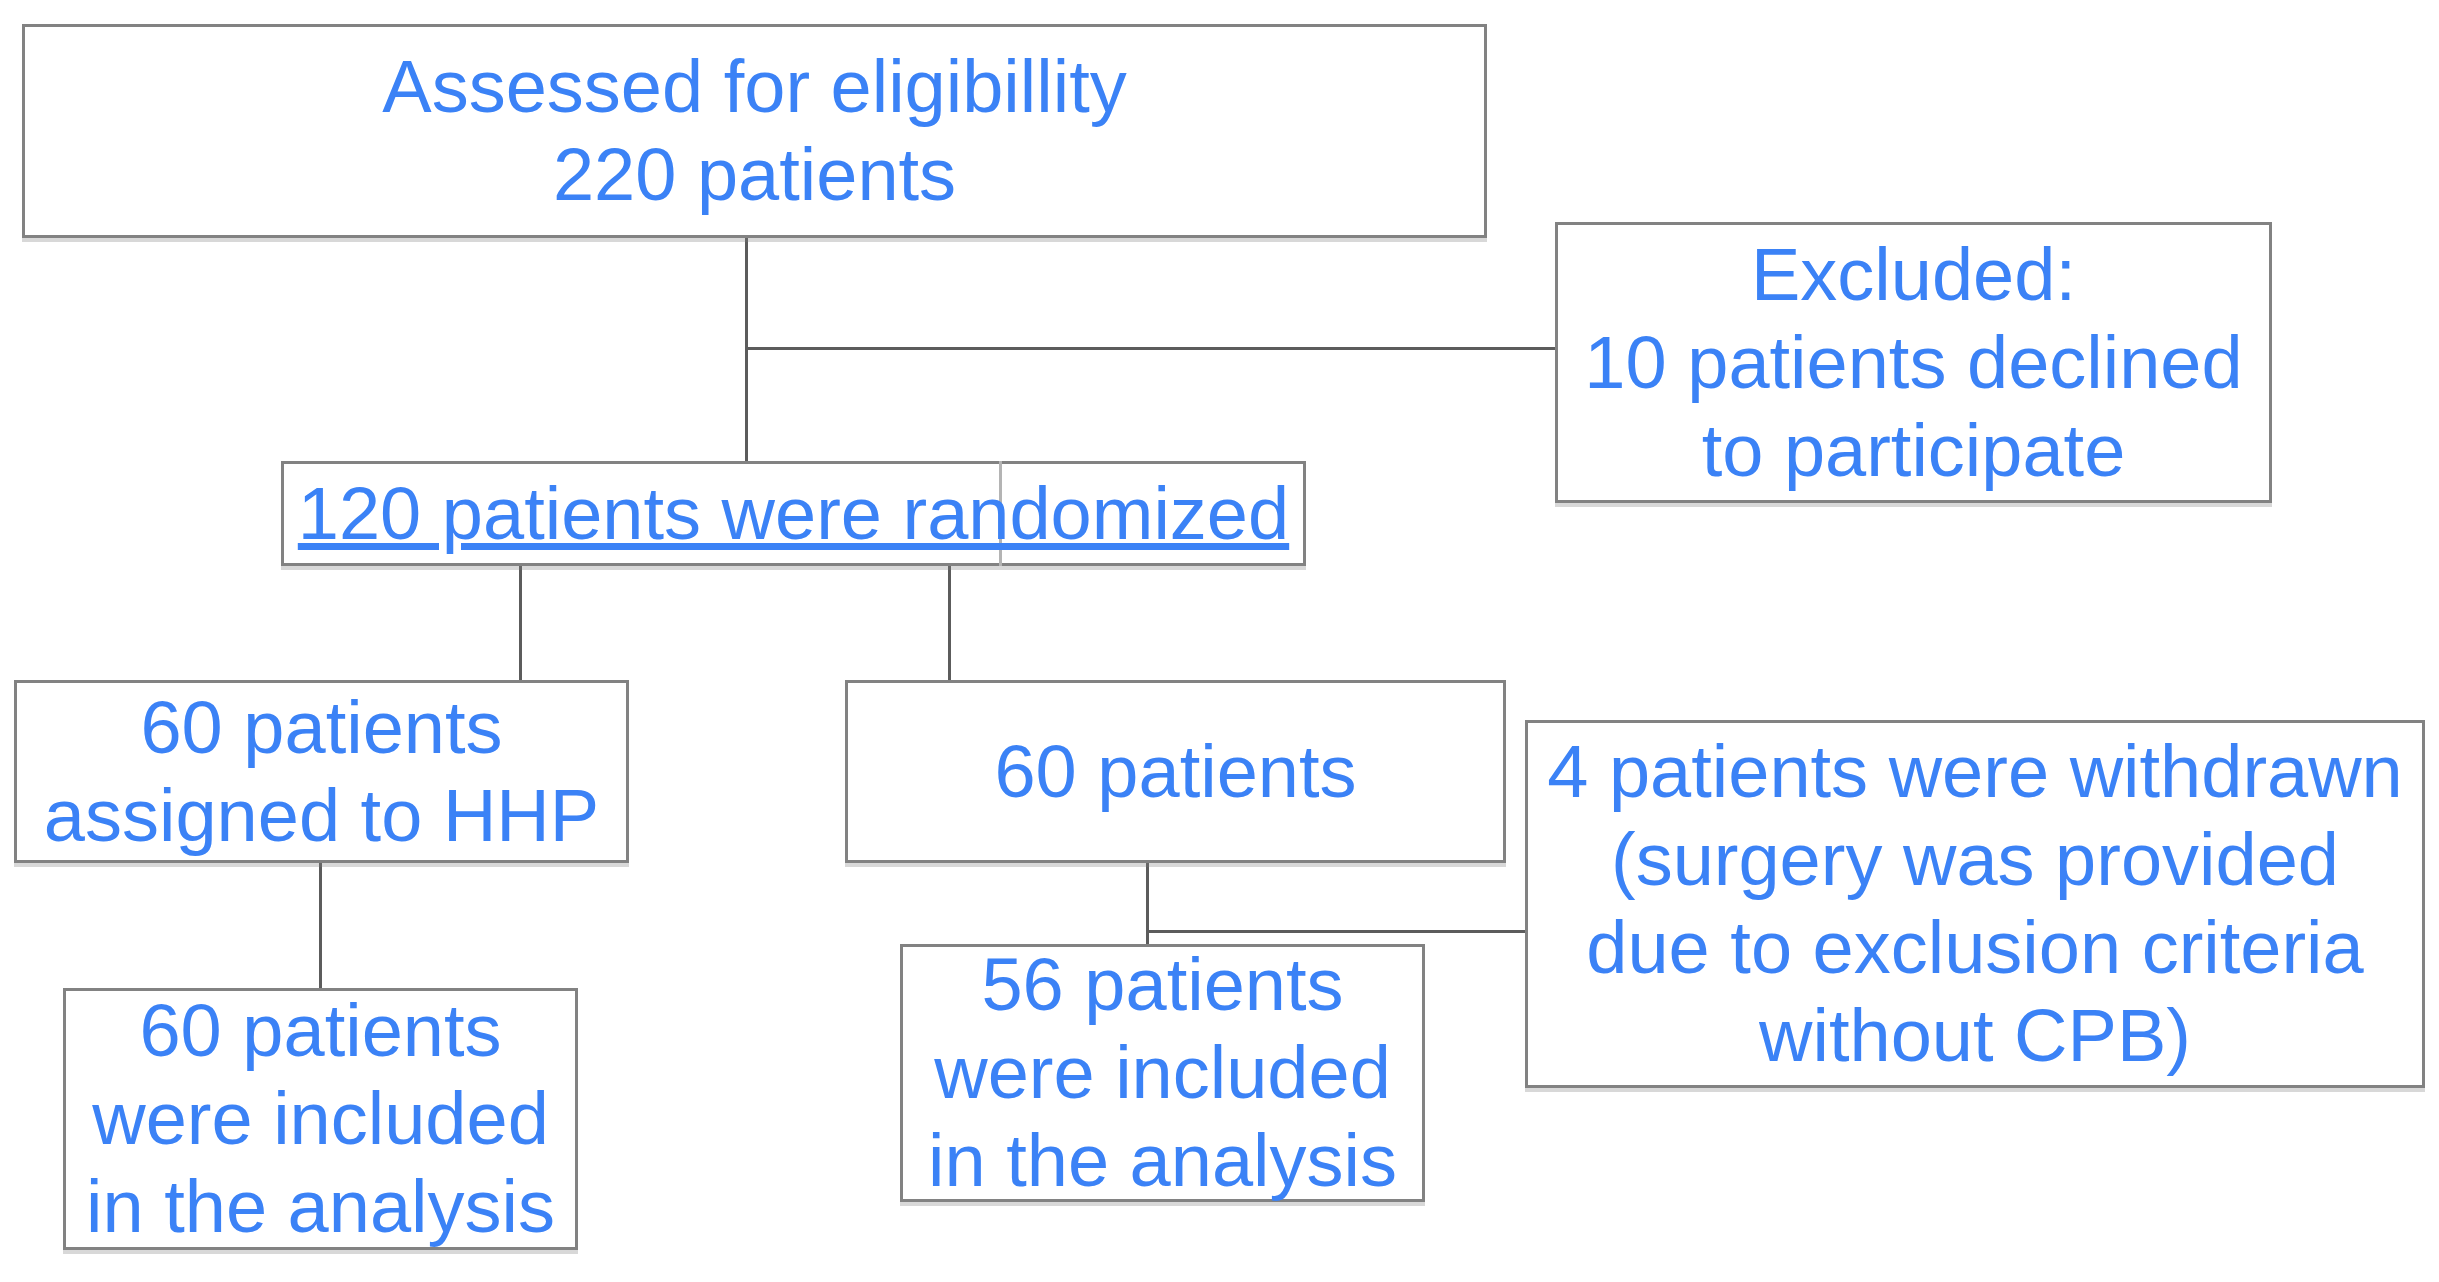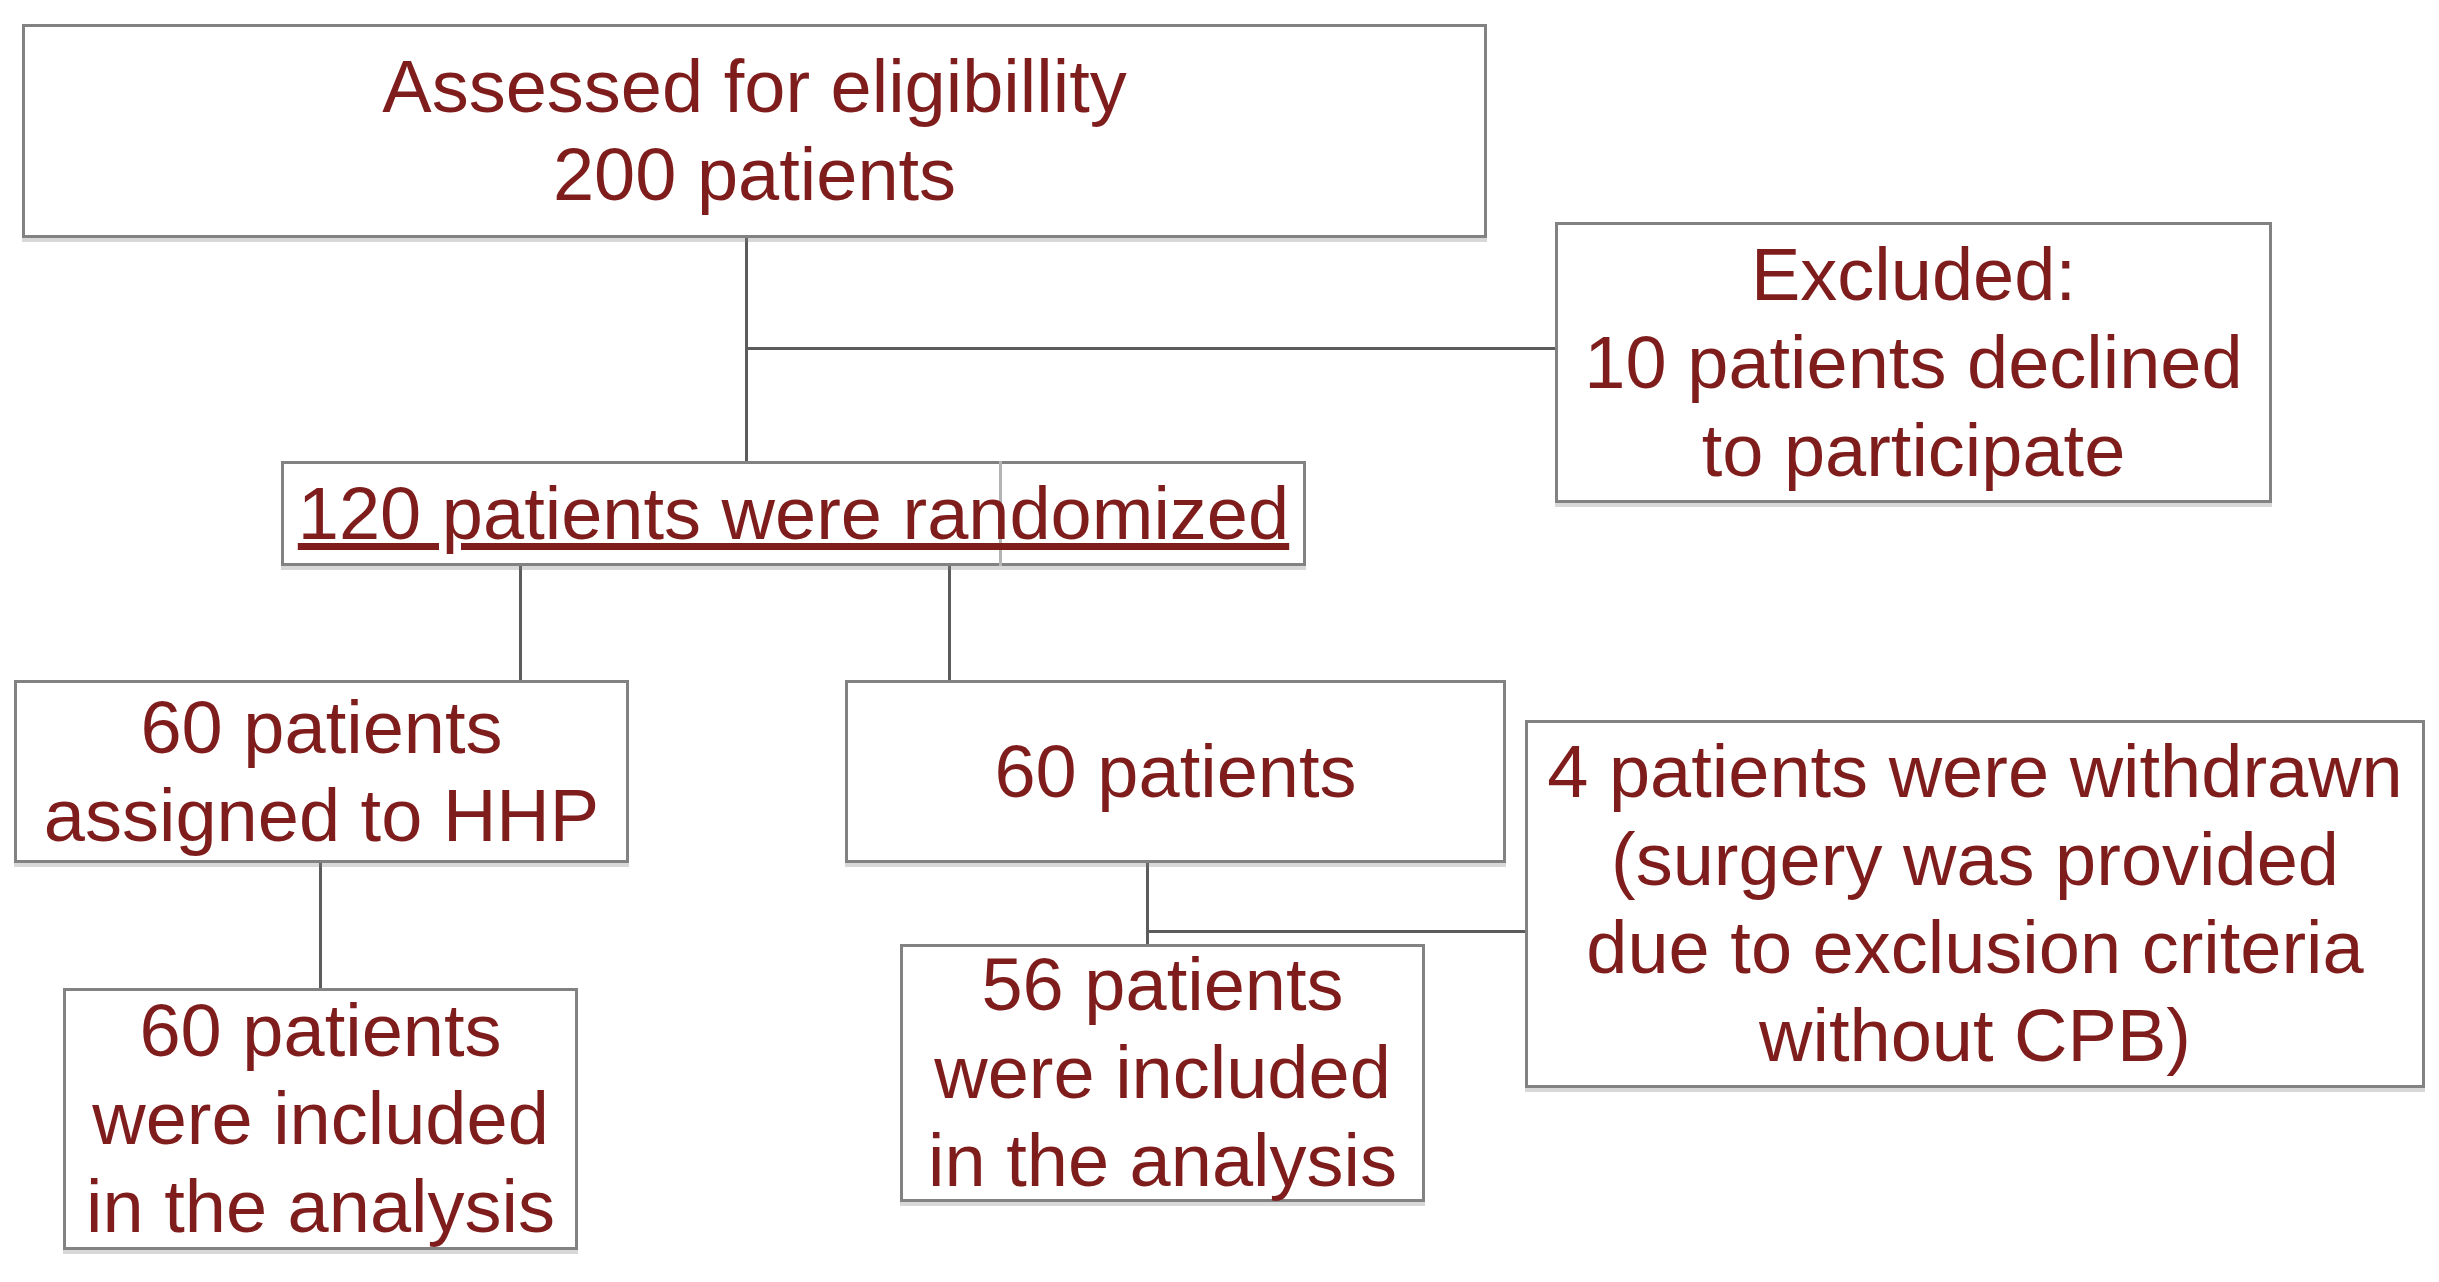--- a/index.html
+++ b/index.html
@@ -6,21 +6,21 @@
     margin: 0;
     padding: 0;
     background: #ffffff;
   }
   .canvas {
     position: relative;
     width: 2439px;
     height: 1282px;
     background: #ffffff;
     font-family: "Liberation Sans", sans-serif;
-    color: #7f1d1d;
+    color: #3b82f6;
     overflow: hidden;
   }
   .box {
     position: absolute;
     box-sizing: border-box;
     background: #ffffff;
     border: 3px solid #828282;
     box-shadow: 0 4px 0 rgba(125,125,125,0.30);
     display: flex;
     flex-direction: column;
@@ -77,21 +77,21 @@
   <div class="conn" id="conn-assessed-down"></div>
   <div class="conn" id="conn-excluded-branch"></div>
   <div class="conn" id="conn-rand-to-hhp"></div>
   <div class="conn" id="conn-rand-to-control"></div>
   <div class="conn" id="conn-hhp-down"></div>
   <div class="conn" id="conn-control-down"></div>
   <div class="conn" id="conn-withdrawn-branch"></div>
 
   <div class="box" id="box-assessed">
     <div class="line">Assessed for eligibillity</div>
-    <div class="line">200 patients</div>
+    <div class="line">220 patients</div>
   </div>
 
   <div class="box" id="box-excluded">
     <div class="line">Excluded:</div>
     <div class="line">10 patients declined</div>
     <div class="line">to participate</div>
   </div>
 
   <div class="box" id="box-randomized">
     <div id="stray-line"></div>

